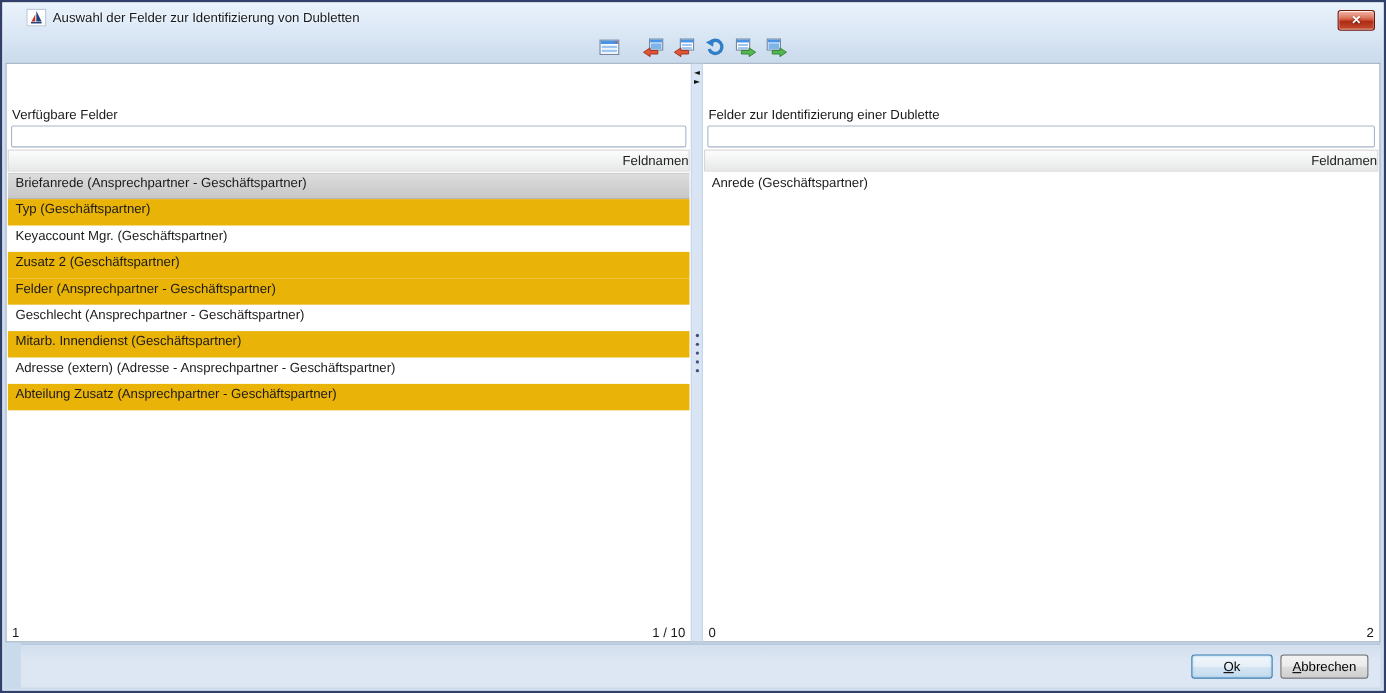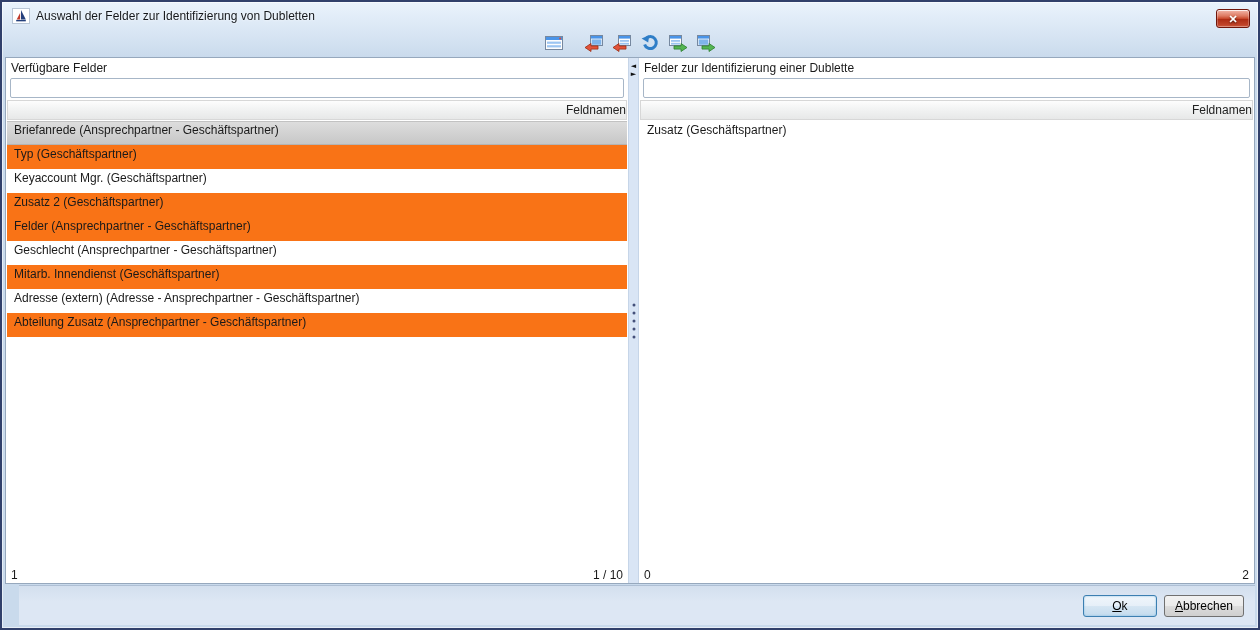--- a/index.html
+++ b/index.html
@@ -7,21 +7,21 @@
   body { font-family: "Liberation Sans", sans-serif; font-size: 12px; color: #1a1a1a; }
 
   .window {
     position: relative; width: 1260px; height: 630px;
     background: linear-gradient(180deg, #eaf3fc 0%, #d9e6f4 30px, #c9daec 56px, #c9daec 100%);
     border: 2px solid #31406b;
     box-shadow: inset 0 0 0 1px rgba(255,255,255,.55);
   }
 
   
-  .titlebar { position: absolute; top: 0; left: 4px; right: 0; height: 28px; display: flex; align-items: center; padding: 0 6px; }
+  .titlebar { position: absolute; top: 0; left: 16px; right: 0; height: 28px; display: flex; align-items: center; padding: 0 6px; }
   .app-icon { width: 18px; height: 16px; margin-right: 6px; display: inline-flex; background: #fff; border: 1px solid #b9c6d6; align-items: center; justify-content: center; }
   .title { font-size: 12px; color: #15181c; text-shadow: 0 0 3px #fff; }
   .close-btn {
     position: absolute; top: 7px; right: 8px; width: 34px; height: 19px;
     border: 1px solid #70160b; border-radius: 3px;
     background: linear-gradient(180deg, #f3b7aa 0%, #dd7a62 35%, #c94a2e 50%, #ad2c14 55%, #c2452a 90%, #d8765e 100%);
     box-shadow: inset 0 1px 0 rgba(255,255,255,.7), inset 0 0 0 1px rgba(255,255,255,.25);
     color: #fff; font-size: 11px; font-weight: bold; line-height: 16px;
     cursor: pointer; text-shadow: 0 1px 2px rgba(0,0,0,.55);
   }
@@ -31,30 +31,30 @@
   .tool-btn { width: 24px; height: 24px; border: none; background: transparent; display: inline-flex; align-items: center; justify-content: center; cursor: pointer; margin: 0 2px; }
   .tool-btn.first { margin-right: 14px; }
   .tool-btn svg { display: block; }
 
   
   .content { position: absolute; top: 55px; left: 3px; right: 3px; bottom: 44px; background: #fff; border: 1px solid #96a8bd; display: flex; }
   .panel { display: flex; flex-direction: column; min-width: 0; }
   .panel.left { width: 622px; }
   .panel.right { flex: 1; }
 
-  .panel-label { height: 19px; line-height: 19px; padding: 1px 5px 0; white-space: nowrap; overflow: hidden; }
+  .panel-label { height: 19px; line-height: 19px; padding: 1px 5px 0; white-space: nowrap; overflow: hidden; margin-top: 36px; }
   .search { height: 20px; margin: 1px 4px 1px; border: 1px solid #a7b6c7; border-radius: 2px; padding: 0 4px; font: 12px "Liberation Sans", sans-serif; background: #fff; }
   .col-header {
     height: 20px; line-height: 19px; margin: 1px 1px 0; text-align: right;
     background: linear-gradient(180deg, #fdfdfd 0%, #f2f3f3 45%, #e7e8e8 100%);
     border: 1px solid #d7d7d7; cursor: pointer; color: #222;
   }
   .list { flex: 1; overflow: hidden; margin: 1px 1px 0; background: #fff; }
   .row { height: 24px; line-height: 19px; padding: 0 7px; white-space: nowrap; overflow: hidden; cursor: default; }
-  .row.alt { background: #f97316; }
+  .row.alt { background: #eab308; }
   .row.selected {
     background: linear-gradient(180deg, #dddddd 0%, #d2d2d2 50%, #c7c7c7 100%);
     border-top: 1px solid #c2c2c2; border-bottom: 1px solid #b4b4b4; line-height: 17px;
   }
   .status { height: 17px; display: flex; justify-content: space-between; align-items: center; padding: 0 5px; }
 
   
   .splitter { width: 11px; background: #d9e5f5; border-left: 1px solid #c6d5e8; border-right: 1px solid #c6d5e8; position: relative; cursor: col-resize; }
   .chev { font-family: "DejaVu Sans", sans-serif; font-size: 7px; line-height: 8px; text-align: center; color: #111; cursor: pointer; }
   .chevs { position: absolute; top: 4px; left: 0; right: 0; }
@@ -176,21 +176,21 @@
           <i></i>
           <i></i>
         </div>
     </div>
 
     <div class="panel right">
       <div class="panel-label">Felder zur Identifizierung einer Dublette</div>
       <input class="search" type="text" value="" style="">
       <div class="col-header">Feldnamen</div>
       <div class="list">
-          <div class="row">Zusatz (Geschäftspartner)</div>
+          <div class="row">Anrede (Geschäftspartner)</div>
         </div>
       <div class="status">
         <span>0</span>
         <span>2</span>
       </div>
     </div>
 
   </div>
 
   <div class="footer">

